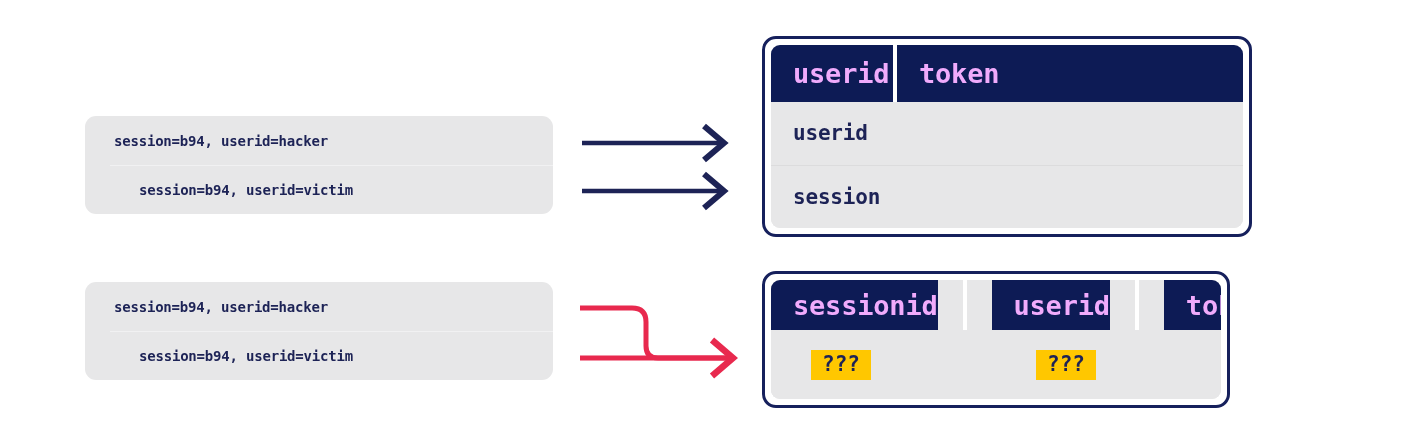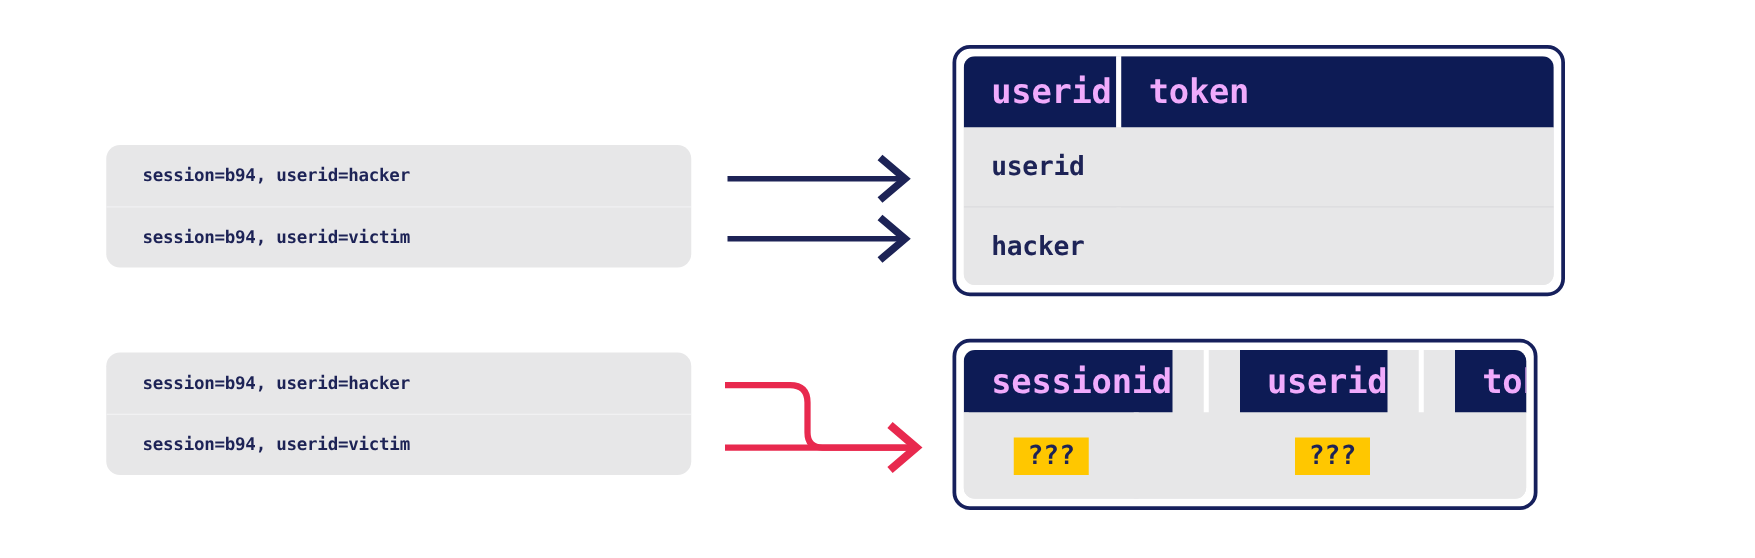--- a/index.html
+++ b/index.html
@@ -30,20 +30,21 @@
     padding-left: 29px;
     box-sizing: border-box;
     font-size: 14px;
     font-weight: bold;
     color: #1d2356;
     letter-spacing: -0.2px;
     white-space: pre;
   }
   .req-row.second {
     border-top: 1.5px solid #f1f1f2;
+    margin-left: 25px;
   }
 
   #panel-top    { left: 85px; top: 116px; width: 468px; height: 98px; }
   #panel-bottom { left: 85px; top: 282px; width: 468px; height: 98px; }
 
   
   .arrow-svg {
     position: absolute;
     overflow: visible;
   }
@@ -157,21 +158,21 @@
     <div class="tbl-head">
       <div class="cell c1">userid</div>
       <div class="colgap-head"></div>
       <div class="cell c2">token</div>
     </div>
     <div class="tbl-body-row">
       <div class="cell c1">userid</div>
       <div class="colgap"></div>
     </div>
     <div class="tbl-body-row divided">
-      <div class="cell c1">hacker</div>
+      <div class="cell c1">session</div>
       <div class="colgap"></div>
     </div>
   </div>
 </div>
 
 <div id="panel-bottom" class="req-panel">
   <div class="req-row">session=b94, userid=hacker</div>
   <div class="req-row second">session=b94, userid=victim</div>
 </div>
 

